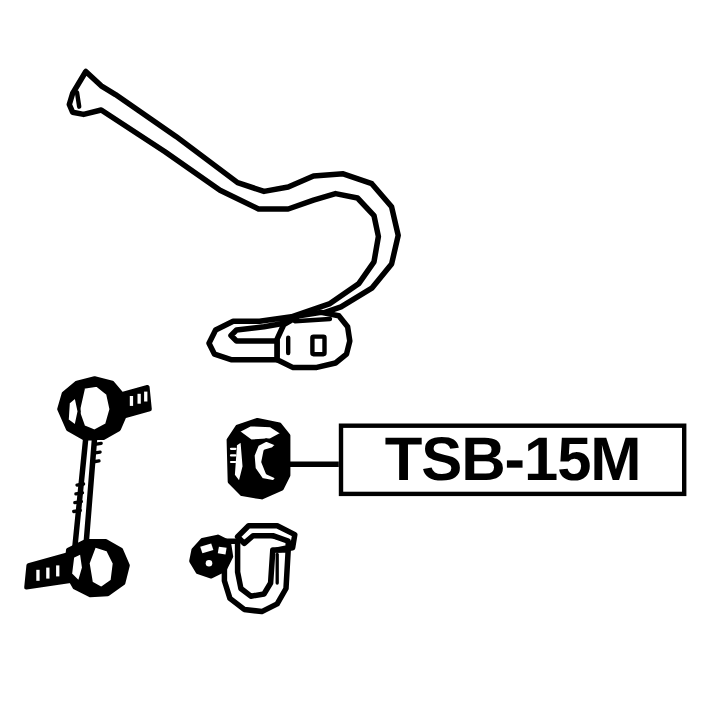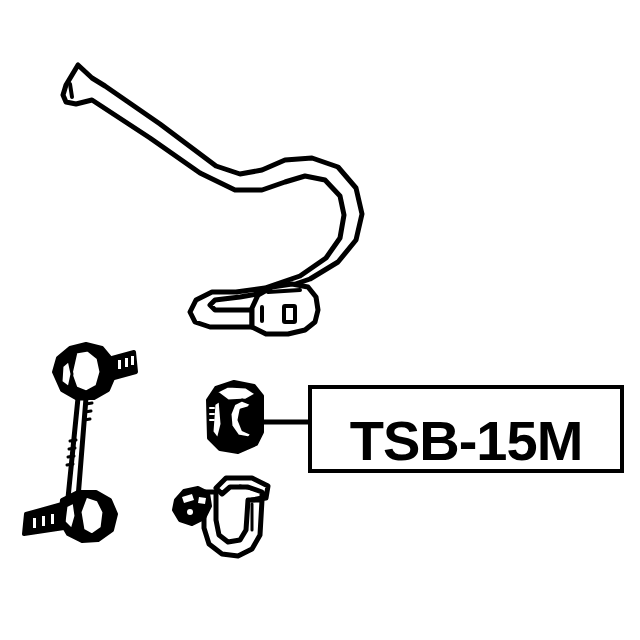--- a/index.html
+++ b/index.html
@@ -25,26 +25,26 @@
     left: 0;
     top: 0;
     width: 640px;
     height: 640px;
   }
   .label-box {
     position: absolute;
     left: 308px;
     top: 385px;
     width: 316px;
-    height: 88px;
+    height: 66px;
     box-sizing: border-box;
     border: 4px solid #000000;
     background: #ffffff;
     display: flex;
-    align-items: flex-end;
+    align-items: flex-start;
     justify-content: center;
   }
   .label-text {
     font-family: "Liberation Sans", sans-serif;
     font-weight: bold;
     font-size: 56px;
     line-height: 56px;
     letter-spacing: -1px;
     color: #000000;
     white-space: nowrap;

